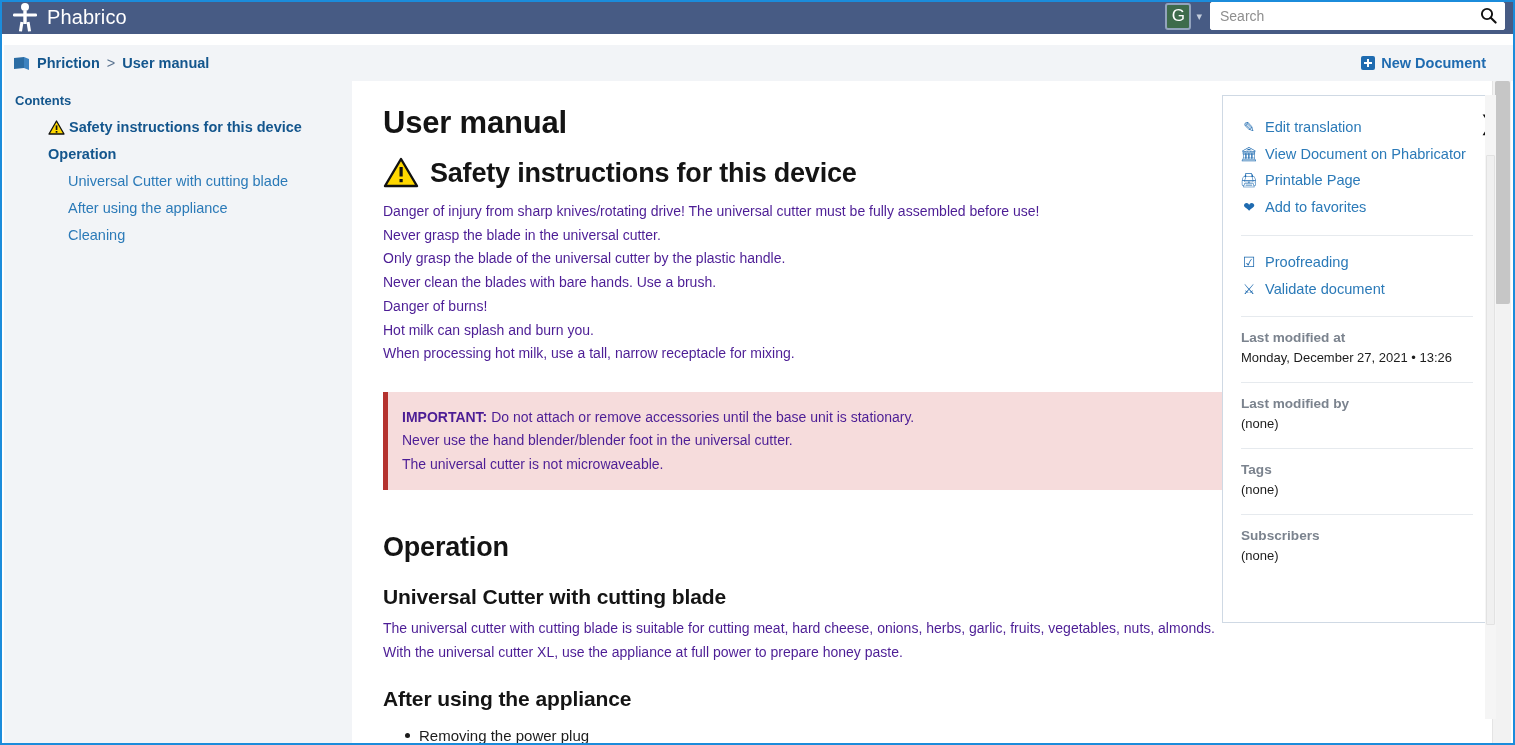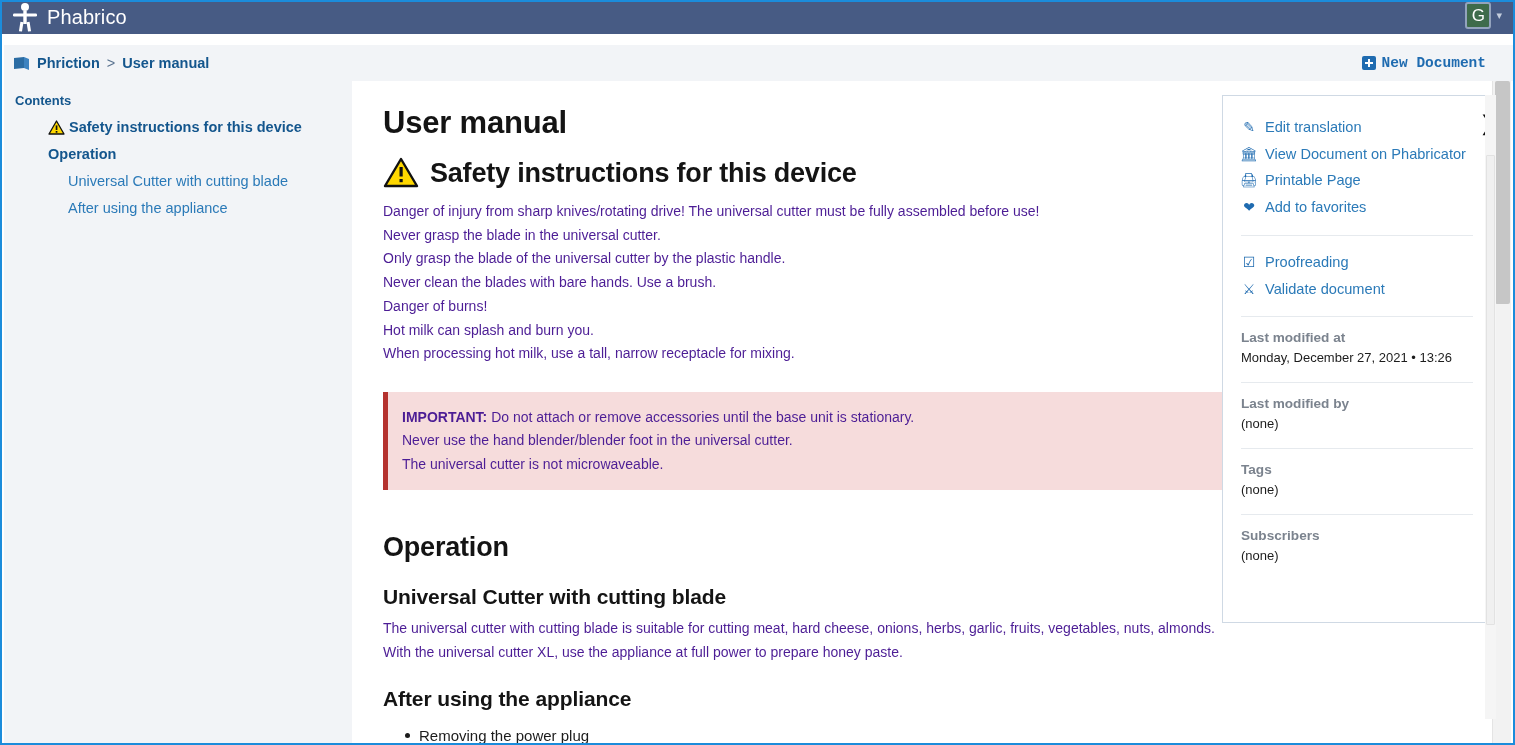--- a/index.html
+++ b/index.html
@@ -119,21 +119,20 @@
   .crumb-sep { color: #5a7390; font-weight: normal; }
   .crumb-right {
     margin-left: auto;
     padding-right: 27px;
     display: flex;
     align-items: center;
     gap: 6px;
     font-size: 14.5px;
     font-weight: bold;
     color: #1f6bb0;
-    font-family: Liberation Mono, monospace;
   }
   .plus-sq {
     width: 14px; height: 14px;
     background: #1f6bb0;
     border-radius: 2px;
     position: relative;
     display: inline-block;
   }
   .plus-sq:before, .plus-sq:after {
     content: "";
@@ -357,20 +356,27 @@
         <rect x="11.3" y="9" width="3.4" height="13" fill="#ffffff"></rect>
         <rect x="1" y="11.5" width="24" height="3" fill="#ffffff" rx="1.2"></rect>
         <rect x="8.4" y="20" width="3.1" height="9.5" fill="#ffffff" transform="rotate(9 10 20)"></rect>
         <rect x="14.5" y="20" width="3.1" height="9.5" fill="#ffffff" transform="rotate(-9 16 20)"></rect>
       </svg>
       <span class="brand-name">Phabrico</span>
     </div>
     <div class="header-right">
       <div class="avatar-badge">G</div>
       <span class="caret">▾</span>
+      <div class="search-box">
+        <input type="text" placeholder="Search" style="">
+        <svg class="search-icon" width="17" height="17" viewBox="0 0 17 17">
+          <circle cx="7" cy="7" r="5.1" fill="none" stroke="#111" stroke-width="1.9"></circle>
+          <line x1="10.8" y1="10.8" x2="15.6" y2="15.6" stroke="#111" stroke-width="2.1" stroke-linecap="round"></line>
+        </svg>
+      </div>
     </div>
   </div>
 
   <div class="crumbbar">
     <div class="crumb-left">
       <svg width="17" height="15" viewBox="0 0 17 15">
         <path d="M1 2 L11 1 L11 12 L1 13 Z" fill="#2b6ca3"></path>
         <path d="M11 1 L16 3 L16 14 L11 12 Z" fill="#3d83c0"></path>
       </svg>
       <a class="crumb-link" href="#">Phriction</a>
@@ -396,20 +402,23 @@
 
     <div class="toc-item lvl1">
       <span>Operation</span>
     </div>
     <div class="toc-item lvl2">
       <span>Universal Cutter with cutting blade</span>
     </div>
     <div class="toc-item lvl2">
       <span>After using the appliance</span>
     </div>
+    <div class="toc-item lvl2">
+      <span>Cleaning</span>
+    </div>
   </div>
 
   <div class="content">
     <h1 class="doc-title">User manual</h1>
 
     <div class="h1">
       <svg width="36" height="32" viewBox="0 0 36 32">
         <path d="M18 2 L34 29 L2 29 Z" fill="#ffd800" stroke="#111" stroke-width="2.4" stroke-linejoin="round"></path>
         <rect x="16.5" y="10" width="3.2" height="9.5" fill="#111"></rect>
         <rect x="16.5" y="22" width="3.2" height="3.2" fill="#111"></rect>

